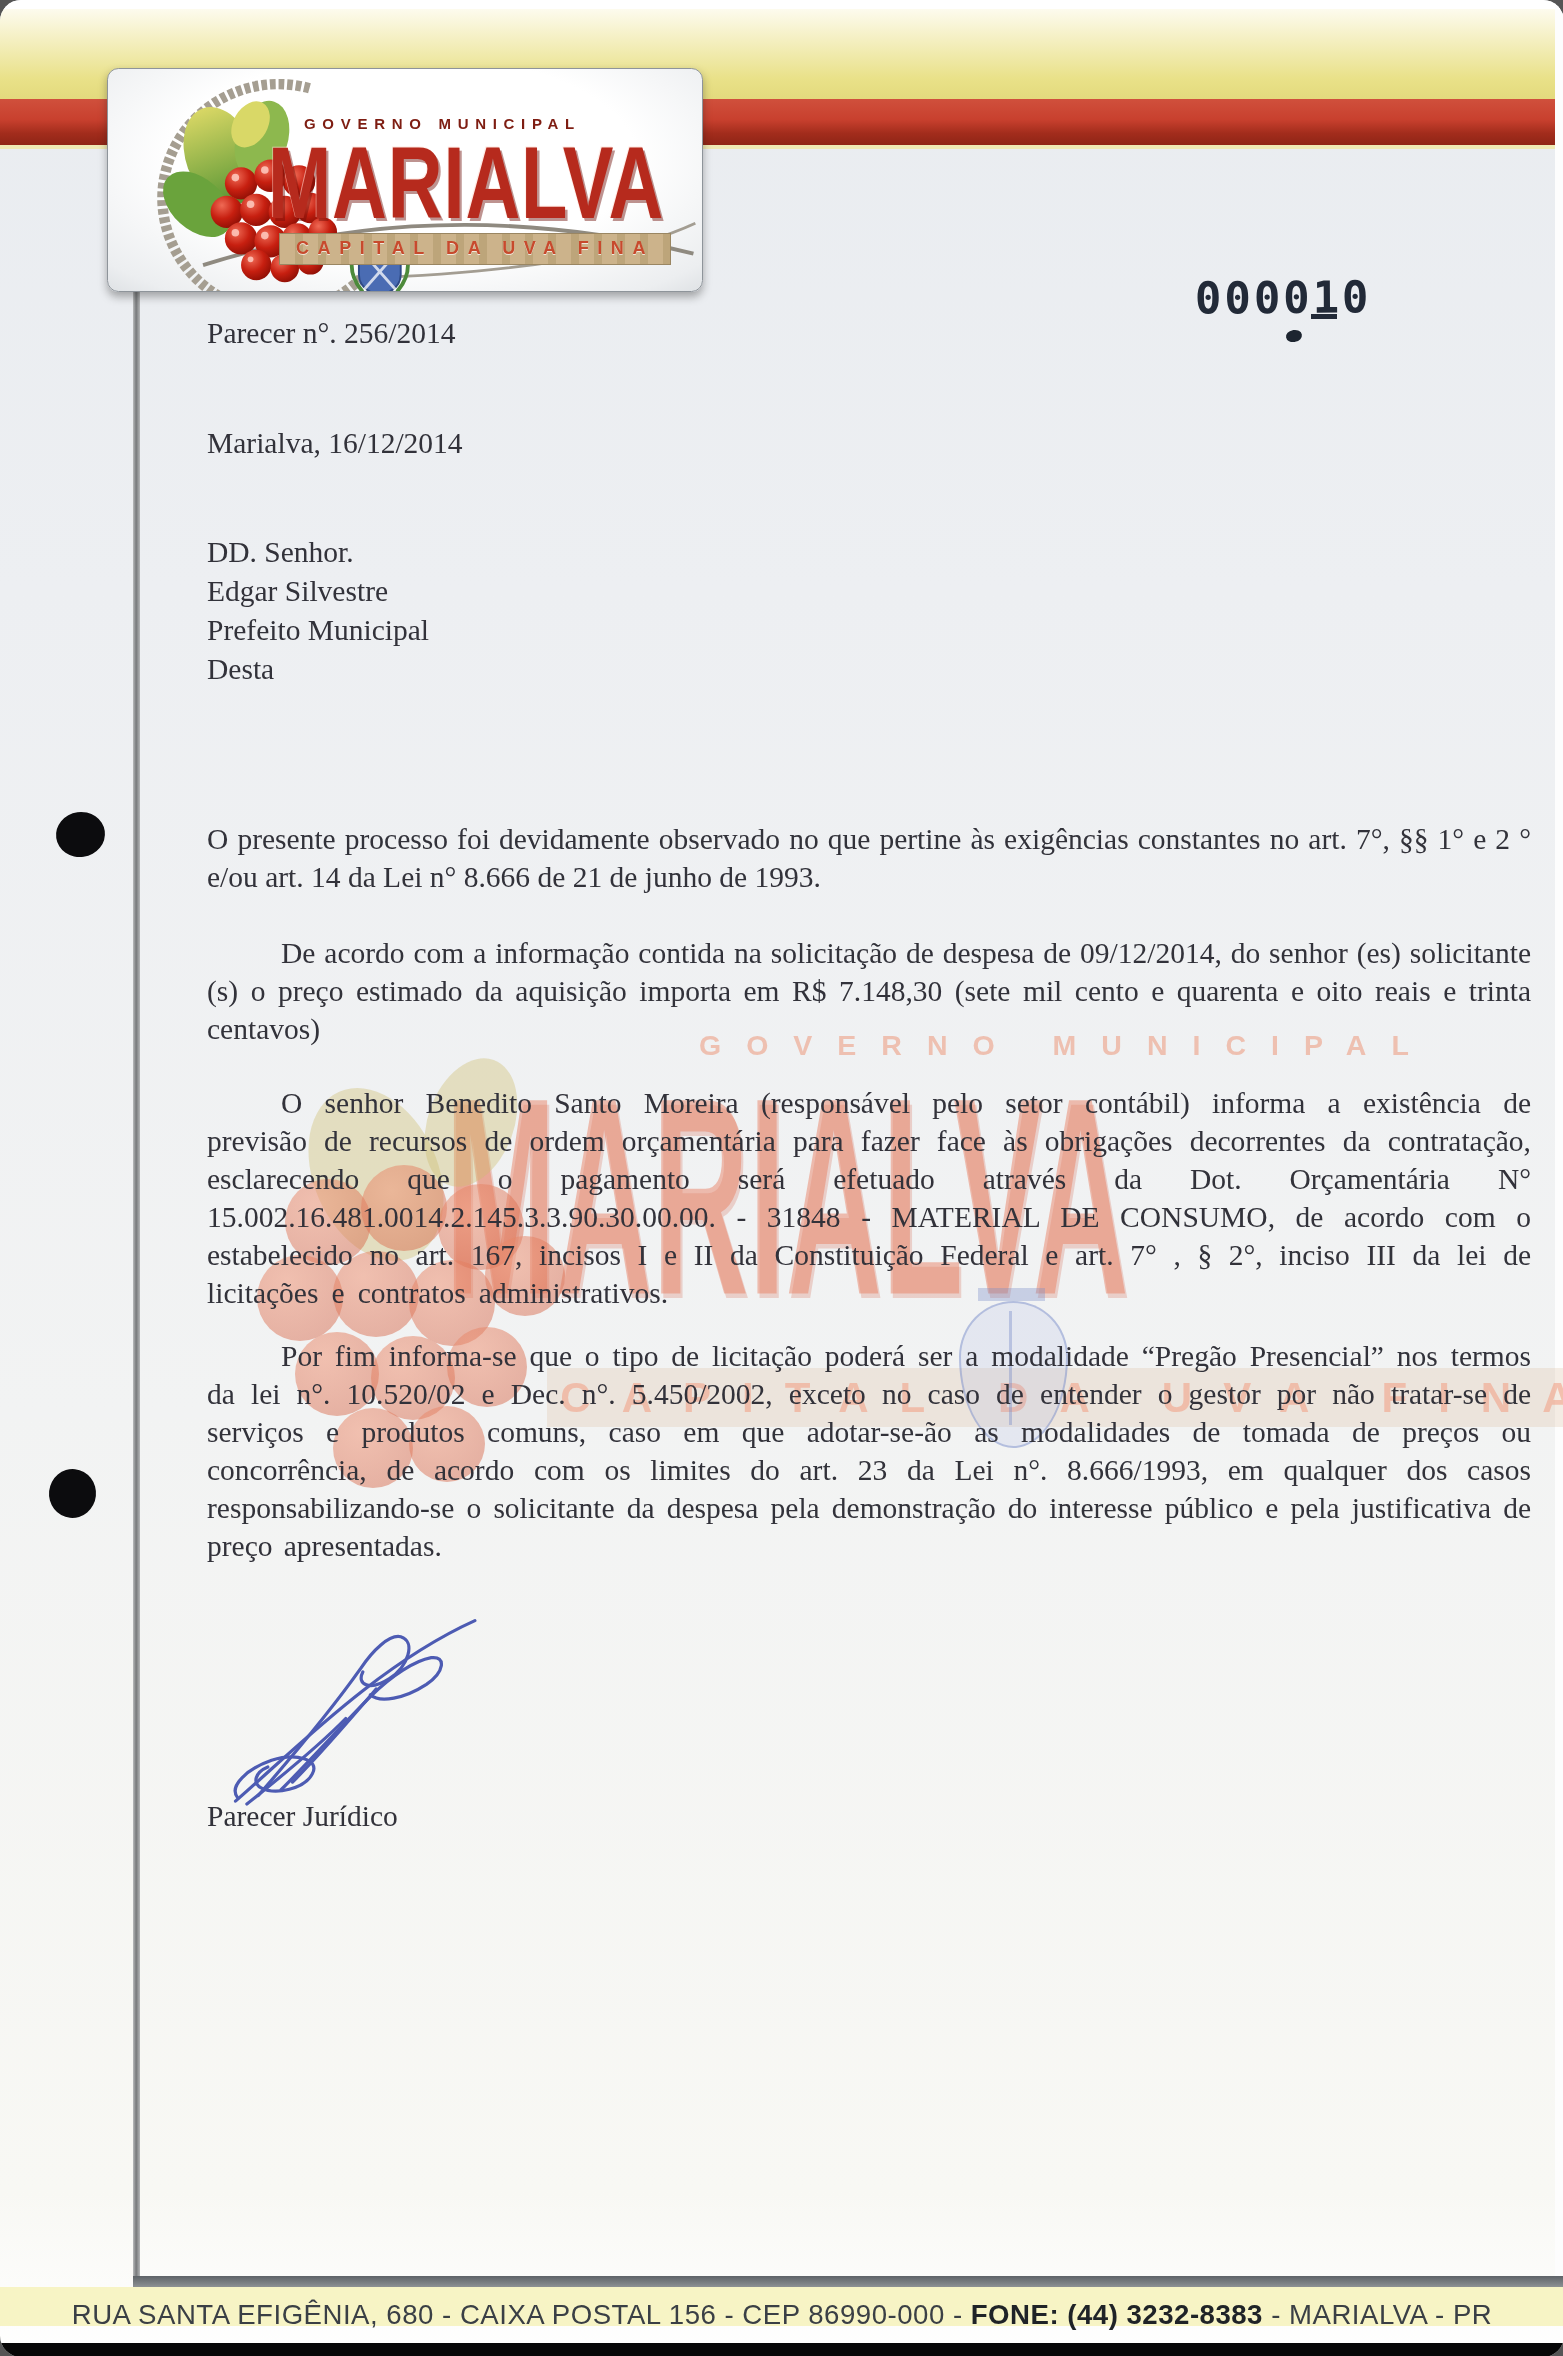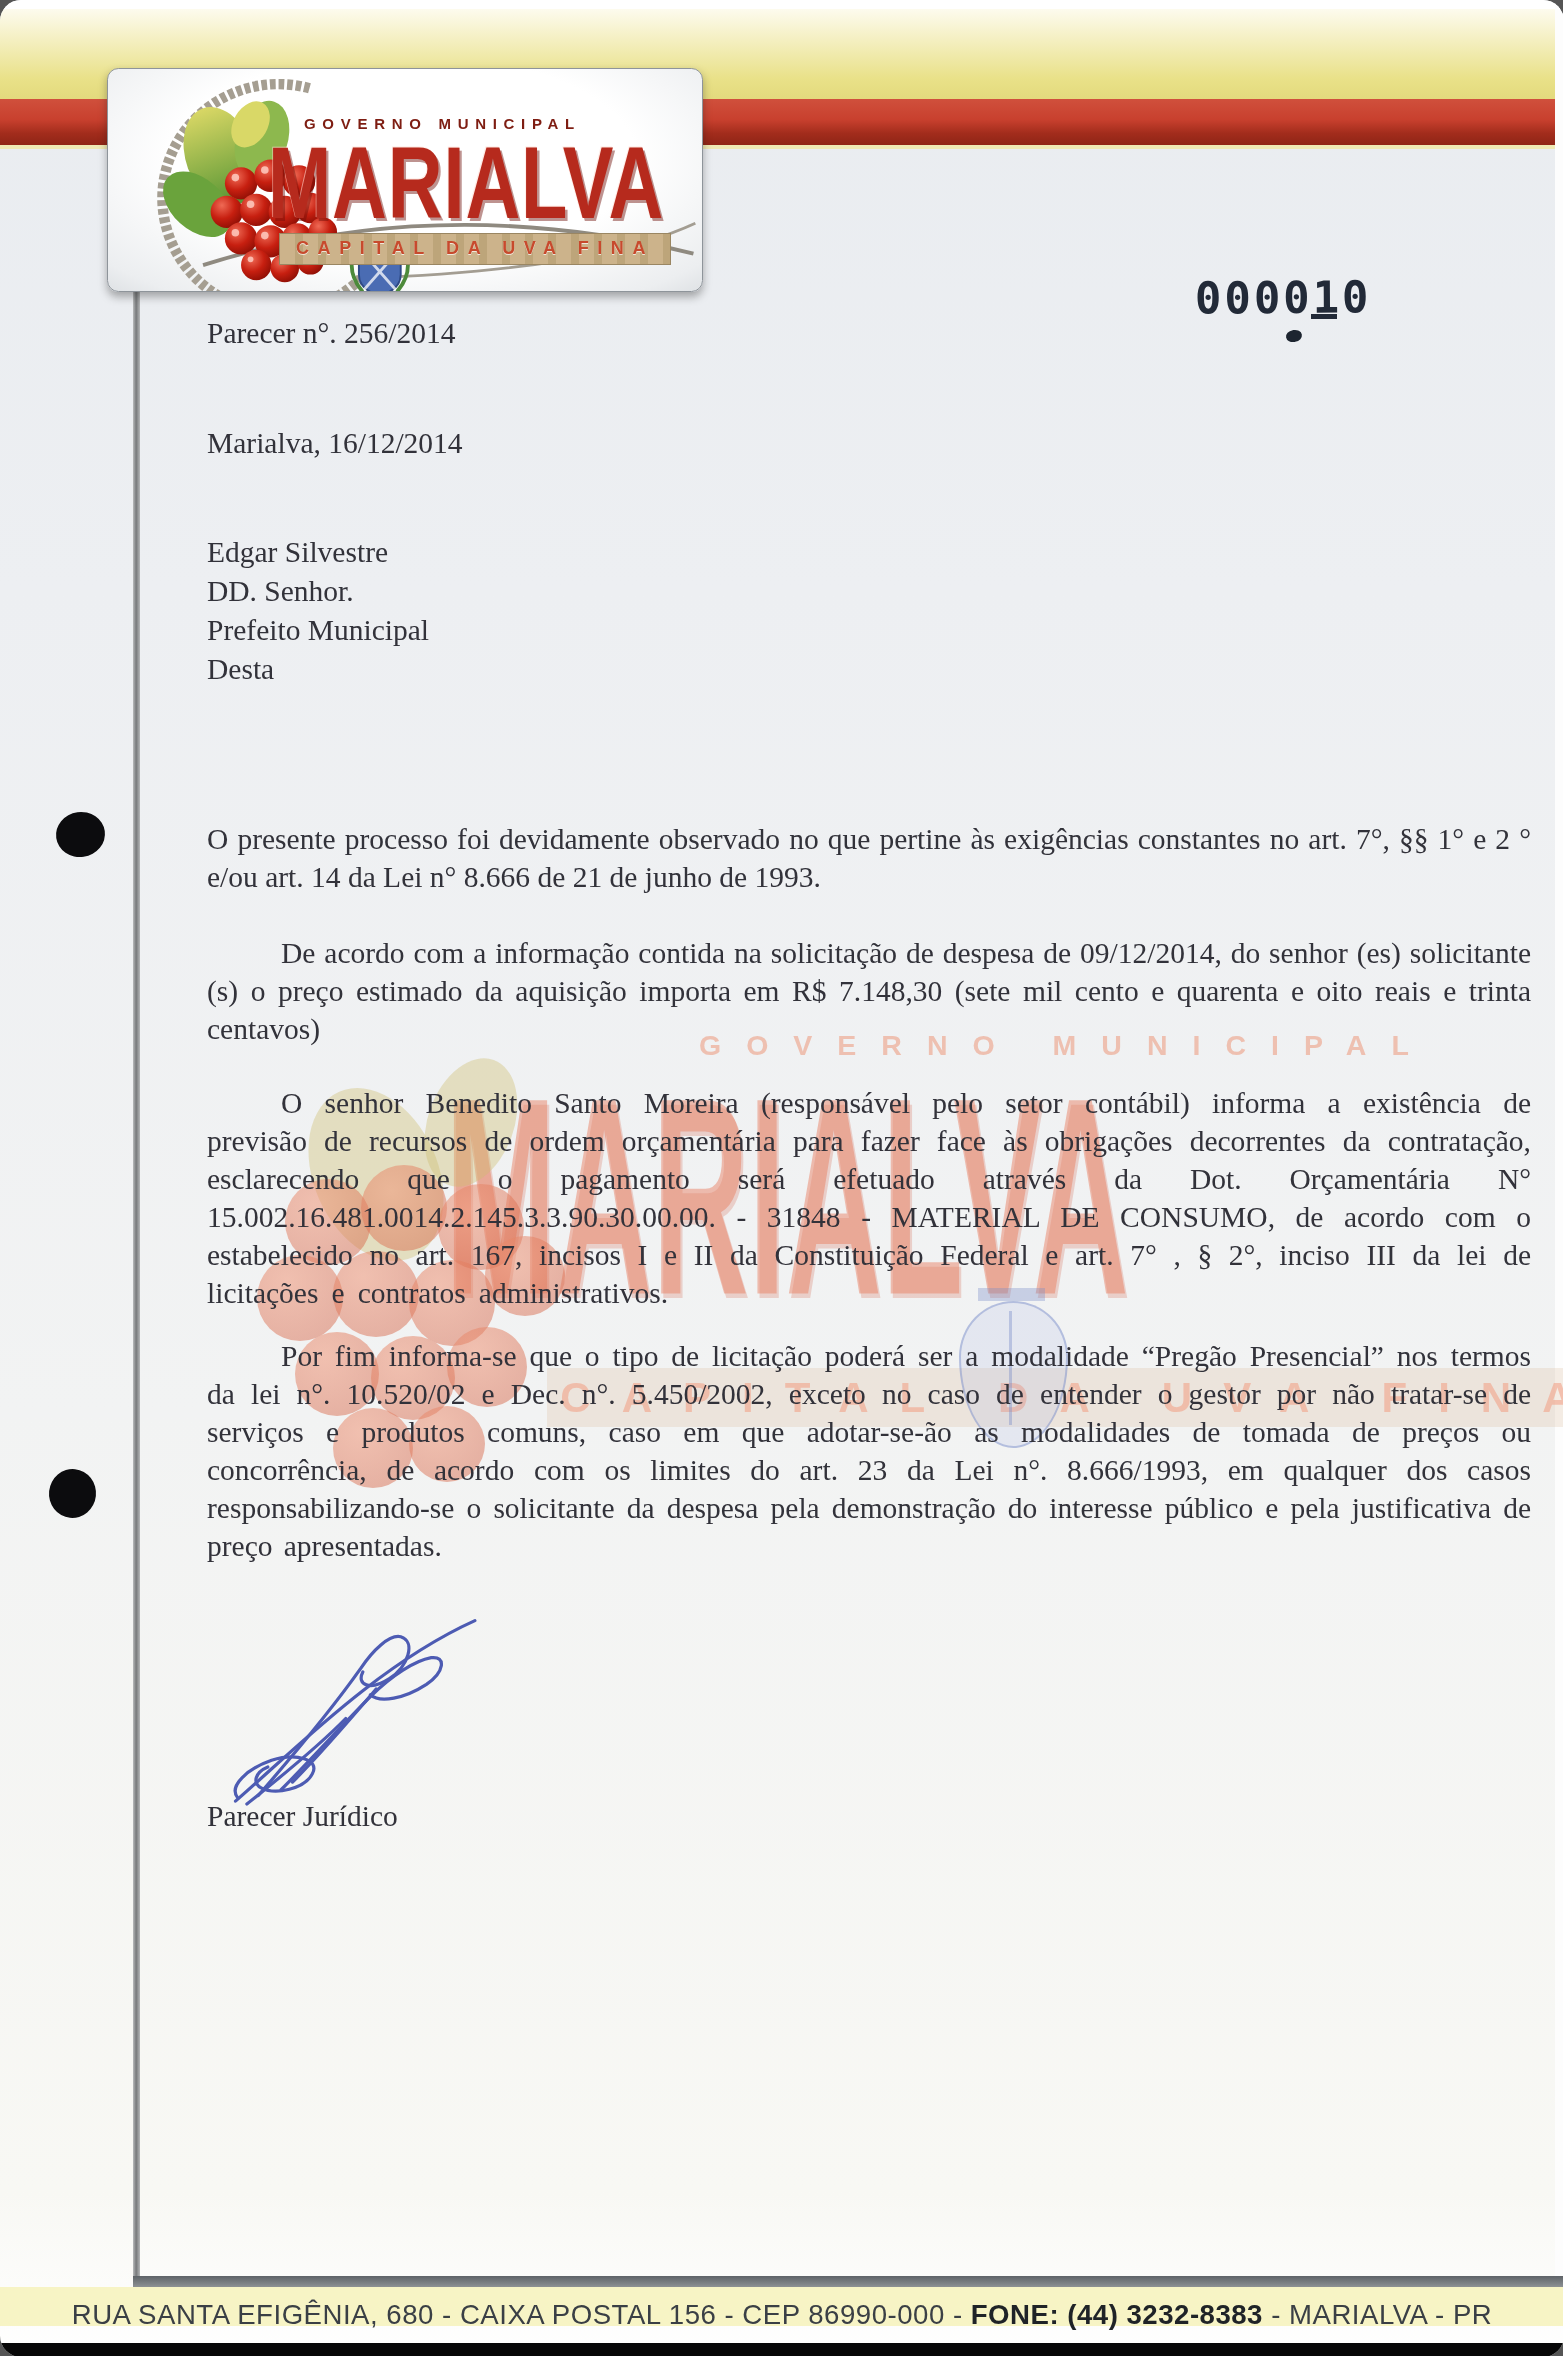--- a/index.html
+++ b/index.html
@@ -178,22 +178,22 @@
     <div class="wm-grape" style="left:333px;top:1408px;width:80px;height:80px;"></div>
     <div class="wm-grape" style="left:409px;top:1406px;width:76px;height:76px;"></div>
     <div class="wm-tagline">CAPITAL DA UVA FINA</div>
     <div class="wm-crest"></div>
   </div>
 
   <div class="tblock" style="top:314px;">Parecer n°. 256/2014</div>
   <div class="tblock" style="top:424px;">Marialva, 16/12/2014</div>
 
   <div class="tblock rec" style="top:533px;">
+    <div>DD. Senhor.</div>
     <div>Edgar Silvestre</div>
-    <div>DD. Senhor.</div>
     <div>Prefeito Municipal</div>
     <div>Desta</div>
   </div>
 
   <div class="tblock para" style="top:820px;">O presente processo foi devidamente observado no que pertine às exigências constantes no art. 7°, §§ 1° e 2 ° e/ou art. 14 da Lei n° 8.666 de 21 de junho de 1993.</div>
   <div class="tblock para indent" style="top:934px;">De acordo com a informação contida na solicitação de despesa de 09/12/2014, do senhor (es) solicitante (s) o preço estimado da aquisição importa em R$ 7.148,30 (sete mil cento e quarenta e oito reais e trinta centavos)</div>
   <div class="tblock para indent" style="top:1084px;word-spacing:5.7px;">O senhor Benedito Santo Moreira (responsável pelo setor contábil) informa a existência de previsão de recursos de ordem orçamentária para fazer face às obrigações decorrentes da contratação, esclarecendo que o pagamento será efetuado através da Dot. Orçamentária N° 15.002.16.481.0014.2.145.3.3.90.30.00.00. - 31848 - MATERIAL DE CONSUMO, de acordo com o estabelecido no art. 167, incisos I e II da Constituição Federal e art. 7° , § 2°, inciso III da lei de licitações e contratos administrativos.</div>
   <div class="tblock para indent" style="top:1337px;word-spacing:3.8px;">Por fim informa-se que o tipo de licitação poderá ser a modalidade “Pregão Presencial” nos termos da lei n°. 10.520/02 e Dec. n°. 5.450/2002, exceto no caso de entender o gestor por não tratar-se de serviços e produtos comuns, caso em que adotar-se-ão as modalidades de tomada de preços ou concorrência, de acordo com os limites do art. 23 da Lei n°. 8.666/1993, em qualquer dos casos responsabilizando-se o solicitante da despesa pela demonstração do interesse público e pela justificativa de preço apresentadas.</div>
 
 

